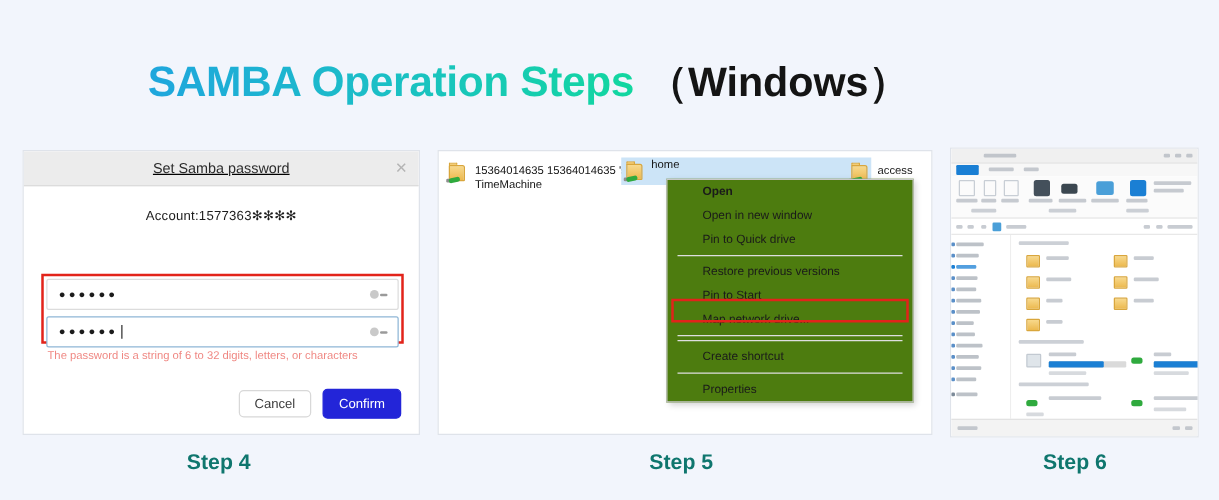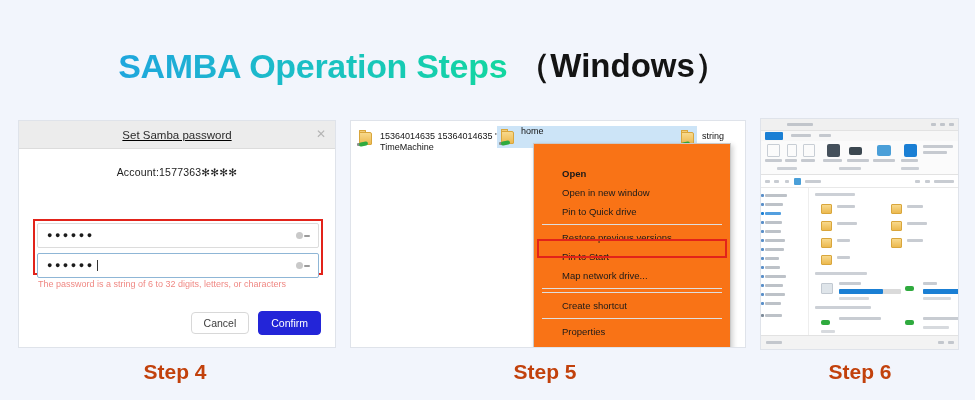--- a/index.html
+++ b/index.html
@@ -30,22 +30,22 @@
 
   
   .panel{ position:absolute; background:#fff; border:1px solid #dfe3ea;
           overflow:hidden; }
   #panel-1{ left:18px;  top:120px; width:318px; height:228px; }
   #panel-2{ left:350px; top:120px; width:396px; height:228px; }
   #panel-3{ left:760px; top:118px; width:199px; height:232px; }
 
   
   .step-caption{
-    position:absolute; top:360px; font-size:21px; font-weight:bold;
-    color:#c2410c; text-align:center; width:160px;
+    position:absolute; top:360px; font-size:17px; font-weight:bold;
+    color:#0f766e; text-align:center; width:160px;
   }
   #step-4{ left:95px; }
   #step-5{ left:465px; }
   #step-6{ left:780px; }
 
   
   #dlg-header{
     height:28px; background:#ececec; border-bottom:1px solid #dcdcdc;
     display:flex; align-items:center; justify-content:center; position:relative;text-decoration:underline;
   }
@@ -105,23 +105,23 @@
                     border-bottom:none; border-radius:1px 1px 0 0; }
   .folder-ico .plug{ position:absolute; left:0px; bottom:-1px; width:13px; height:7px; }
   .folder-ico .plug .p1{ position:absolute; left:2px; top:1px; width:9px; height:4px;
                          background:#2faa3e; border-radius:2px; transform:rotate(-12deg); }
   .folder-ico .plug .p2{ position:absolute; left:0px; top:2px; width:4px; height:3px;
                          background:#8f8f8f; border-radius:1px; }
 
   
   #ctx-menu{
     position:absolute; left:182px; top:22px; width:198px;
-    background:#f97316; border:1px solid #c9c9c9;
+    background:#4d7c0f; border:1px solid #c9c9c9;
     box-shadow:2px 2px 5px rgba(0,0,0,.18);
-    padding:20px 0;
+    padding:0 0;
   }
   .ctx-item{ height:19px; display:flex; align-items:center; font-size:9.5px;
              color:#1a1a1a; padding-left:28px; position:relative; }
   .ctx-item.bold{ font-weight:bold; }
   .ctx-sep{ height:1px; background:#dedede; margin:3px 8px; }
   .ctx-item .defender-ico{
     position:absolute; left:8px; top:4px; width:11px; height:11px;
     background:#2a72c6; border-radius:2px;
   }
   .ctx-item .defender-ico::before{
@@ -241,21 +241,21 @@
 
   <div class="share-item" id="share-public">
     <span class="folder-ico">
       <span class="tab"></span>
         <span class="body"></span>
       <span class="plug">
           <span class="p2"></span>
           <span class="p1"></span>
         </span>
     </span>
-    <span class="share-label">string</span>
+    <span class="share-label">access</span>
   </div>
 
   <div id="ctx-menu">
     <div class="ctx-item bold">Open</div>
     <div class="ctx-item">Open in new window</div>
     <div class="ctx-item">Pin to Quick drive</div>
     <div class="ctx-sep"></div>
     <div class="ctx-item">Restore previous versions</div>
     <div class="ctx-item">Pin to Start</div>
     <div class="ctx-item">Map network drive...</div>

